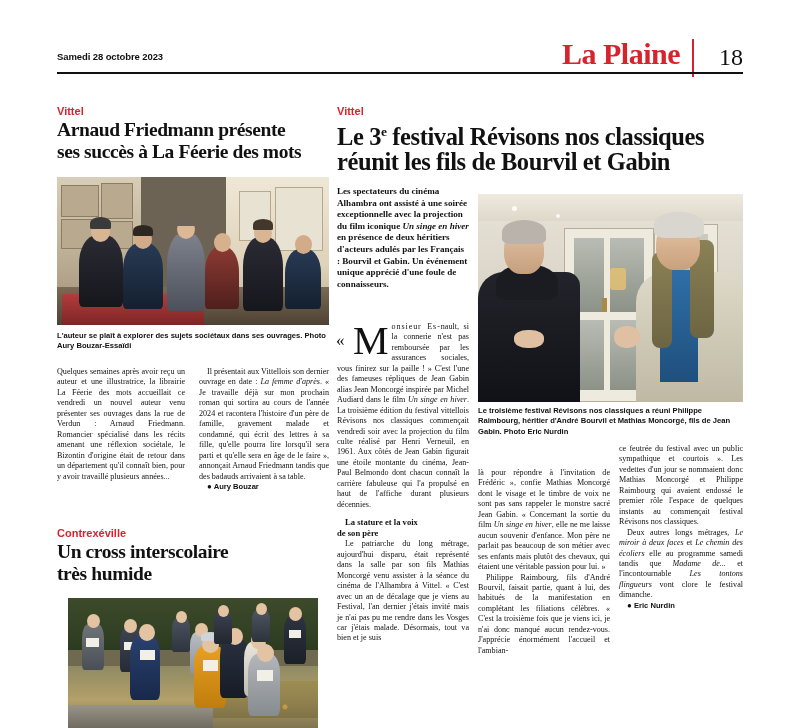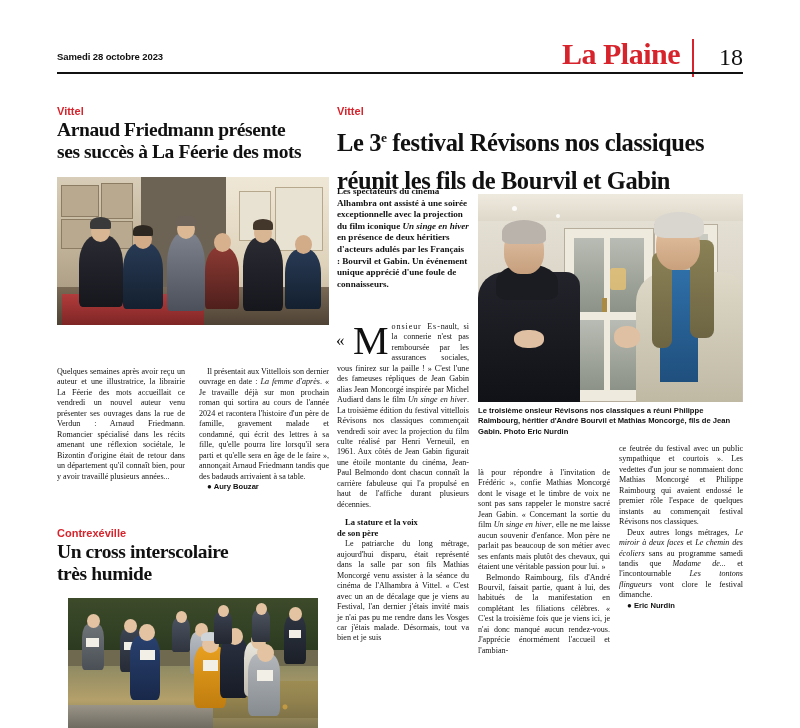--- a/index.html
+++ b/index.html
@@ -263,20 +263,24 @@
     <div class="ph1-head" style="left:157px;top:56px;width:17px;height:19px;background:#d7b08d;"></div>
 
     <div class="ph1-person ph1-darkfig" style="left:186px;top:60px;width:40px;height:74px;"></div>
     <div class="ph1-head" style="left:197px;top:46px;width:18px;height:20px;background:#d9b693;"></div>
     <div class="ph1-head" style="left:196px;top:42px;width:20px;height:11px;background:#43362b;border-radius:50% 50% 10% 10%;"></div>
 
     <div class="ph1-person ph1-navyfig" style="left:228px;top:72px;width:36px;height:60px;"></div>
     <div class="ph1-head" style="left:238px;top:58px;width:17px;height:19px;background:#d2ab88;"></div>
   </div>
 
+  <div class="caption" style="position:absolute;left:57px;top:331px;width:272px;">
+    <span>L'auteur se plaît à explorer des sujets sociétaux dans ses ouvrages.</span>
+    <span class="credit">Photo Aury Bouzar-Essaïdi</span>
+  </div>
 
   <div class="body-col" style="position:absolute;left:57px;top:367px;width:128px;">
     <p class="noindent">Quelques semaines après avoir reçu un auteur et une illustratrice, la librairie La Féerie des mots accueillait ce vendredi un nouvel auteur venu présenter ses ouvrages dans la rue de Verdun : Arnaud Friedmann. Romancier spécialisé dans les récits amenant une réflexion sociétale, le Bizontin d'origine était de retour dans un département qu'il connaît bien, pour y avoir travaillé plusieurs années...</p>
   </div>
 
   <div class="body-col" style="position:absolute;left:199px;top:367px;width:130px;">
     <p><span>Il présentait aux Vittellois son dernier ouvrage en date : </span><i>La femme d'après</i><span>. « Je travaille déjà sur mon prochain roman qui sortira au cours de l'année 2024 et racontera l'histoire d'un père de famille, gravement malade et condamné, qui écrit des lettres à sa fille, qu'elle pourra lire lorsqu'il sera parti et qu'elle sera en âge de le faire », annonçait Arnaud Friedmann tandis que des badauds arrivaient à sa table.</span></p>
     <p class="signature"><span class="bullet">●</span> <span>Aury Bouzar</span></p>
   </div>
 
@@ -333,21 +337,21 @@
 
     <div class="ph3-kid" style="left:146px;top:14px;width:18px;height:32px;background:linear-gradient(180deg,#3b4150 0%,#22262f 100%);"></div>
     <div class="ph3-head" style="left:150px;top:7px;width:11px;height:12px;"></div>
 
     <div class="ph3-kid" style="left:184px;top:12px;width:18px;height:32px;background:linear-gradient(180deg,#4f5561 0%,#2d323b 100%);"></div>
     <div class="ph3-head" style="left:188px;top:5px;width:11px;height:12px;"></div>
   </div>
 
   <div style="position:absolute;left:337px;top:105px;width:406px;">
     <div class="kicker">Vittel</div>
-    <div class="headline" style="font-size:24.5px;line-height:38px;">
+    <div class="headline" style="font-size:24.5px;line-height:25px;">
       <div><span>Le 3</span><sup style="font-size:0.55em;">e</sup><span> festival Révisons nos classiques</span></div>
       <div>réunit les fils de Bourvil et Gabin</div>
     </div>
   </div>
 
   <div style="position:absolute;left:337px;top:186px;width:132px;font-family:'Liberation Serif',serif;font-weight:bold;font-size:9.1px;line-height:11.6px;text-align:left;">
     <span>Les spectateurs du cinéma Alhambra ont assisté à une soirée exceptionnelle avec la projection du film iconique </span><i>Un singe en hiver</i><span> en présence de deux héritiers d'acteurs adulés par les Français : Bourvil et Gabin. Un événement unique apprécié d'une foule de connaisseurs.</span>
   </div>
 
   <div class="photo photo-men" style="left:478px;top:194px;width:265px;height:208px;">
@@ -376,41 +380,41 @@
     <div class="ph2-coatR" style="left:158px;top:78px;width:106px;height:130px;border-radius:30px 20px 0 0;"></div>
     <div class="ph2-shirtR" style="left:182px;top:76px;width:38px;height:112px;"></div>
     <div class="ph2-scarfR" style="left:174px;top:58px;width:20px;height:96px;border-radius:8px;"></div>
     <div class="ph2-scarfR" style="left:212px;top:46px;width:24px;height:98px;border-radius:8px;"></div>
     <div class="ph2-headR" style="left:178px;top:26px;width:44px;height:50px;"></div>
     <div class="ph2-hairR" style="left:176px;top:18px;width:50px;height:26px;"></div>
     <div class="ph2-hand" style="left:136px;top:132px;width:26px;height:22px;"></div>
   </div>
 
   <div class="caption" style="position:absolute;left:478px;top:406px;width:265px;">
-    <span>Le troisième onsieur Révisons nos classiques a réuni Philippe Raimbourg, héritier d'André Bourvil et Mathias Moncorgé, fils de Jean Gabin.</span>
+    <span>Le troisième festival Révisons nos classiques a réuni Philippe Raimbourg, héritier d'André Bourvil et Mathias Moncorgé, fils de Jean Gabin.</span>
     <span class="credit">Photo Eric Nurdin</span>
   </div>
 
   <div class="body-col" style="position:absolute;left:337px;top:322px;width:132px;">
     <div class="dropcap-wrap">
       <span class="guillemet">«</span>
       <span class="dropcap">M</span>
       <p class="noindent"><span class="tracked">onsieur Es-</span><span>nault, si la con­nerie n'est pas remboursée par les assurances sociales, vous finirez sur la paille ! » C'est l'une des fameuses répliques de Jean Gabin alias Jean Moncorgé inspirée par Michel Audiard dans le film </span><i>Un singe en hiver</i><span>. La troisième édition du festival vittellois Révisons nos classiques commençait vendredi soir avec la projection du film culte réalisé par Henri Verneuil, en 1961. Aux côtés de Jean Gabin figurait une étoile montante du cinéma, Jean-Paul Belmondo dont chacun connaît la carrière fabuleuse qui l'a propulsé en haut de l'affiche durant plusieurs décennies.</span></p>
     </div>
     <div class="subhead">
       <div>La stature et la voix</div>
       <div style="text-indent:0;">de son père</div>
     </div>
     <p>Le patriarche du long métrage, aujourd'hui disparu, était représenté dans la salle par son fils Mathias Moncorgé venu assister à la séance du cinéma de l'Alhambra à Vittel. « C'est avec un an de décalage que je viens au Festival, l'an dernier j'étais invité mais je n'ai pas pu me rendre dans les Vosges car j'étais malade. Désormais, tout va bien et je suis</p>
   </div>
 
   <div class="body-col" style="position:absolute;left:478px;top:444px;width:132px;margin-top:24px;">
     <p class="noindent"><span>là pour répondre à l'invitation de Frédéric », confie Mathias Moncorgé dont le visage et le timbre de voix ne sont pas sans rappeler le monstre sacré Jean Gabin. « Concernant la sortie du film </span><i>Un singe en hiver</i><span>, elle ne me laisse aucun souvenir d'enfance. Mon père ne parlait pas beaucoup de son métier avec ses enfants mais plutôt des chevaux, qui étaient une véritable passion pour lui. »</span></p>
-    <p>Belmondo Raimbourg, fils d'André Bourvil, faisait partie, quant à lui, des habitués de la manifestation en complétant les filiations célèbres. « C'est la troisième fois que je viens ici, je n'ai donc manqué aucun rendez-vous. J'apprécie énormément l'accueil et l'ambian-</p>
+    <p>Philippe Raimbourg, fils d'André Bourvil, faisait partie, quant à lui, des habitués de la manifestation en complétant les filiations célèbres. « C'est la troisième fois que je viens ici, je n'ai donc manqué aucun rendez-vous. J'apprécie énormément l'accueil et l'ambian-</p>
   </div>
 
   <div class="body-col" style="position:absolute;left:619px;top:444px;width:124px;">
     <p class="noindent">ce feutrée du festival avec un public sympathique et courtois ». Les vedettes d'un jour se nommaient donc Mathias Moncorgé et Philippe Raimbourg qui avaient endossé le premier rôle l'espace de quelques instants au commençait festival Révisons nos classiques.</p>
-    <p><span>Deux autres longs métrages, </span><i>Le miroir à deux faces</i><span> et </span><i>Le chemin des écoliers</i><span> sans au programme samedi tandis que </span><i>Madame de...</i><span> et l'incontournable </span><i>Les tontons flingueurs</i><span> vont clore le festival dimanche.</span></p>
+    <p><span>Deux autres longs métrages, </span><i>Le miroir à deux faces</i><span> et </span><i>Le chemin des écoliers</i><span> elle au programme samedi tandis que </span><i>Madame de...</i><span> et l'incontournable </span><i>Les tontons flingueurs</i><span> vont clore le festival dimanche.</span></p>
     <p class="signature"><span class="bullet">●</span> <span>Eric Nurdin</span></p>
   </div>
 
 </div>
 
 </body></html>

